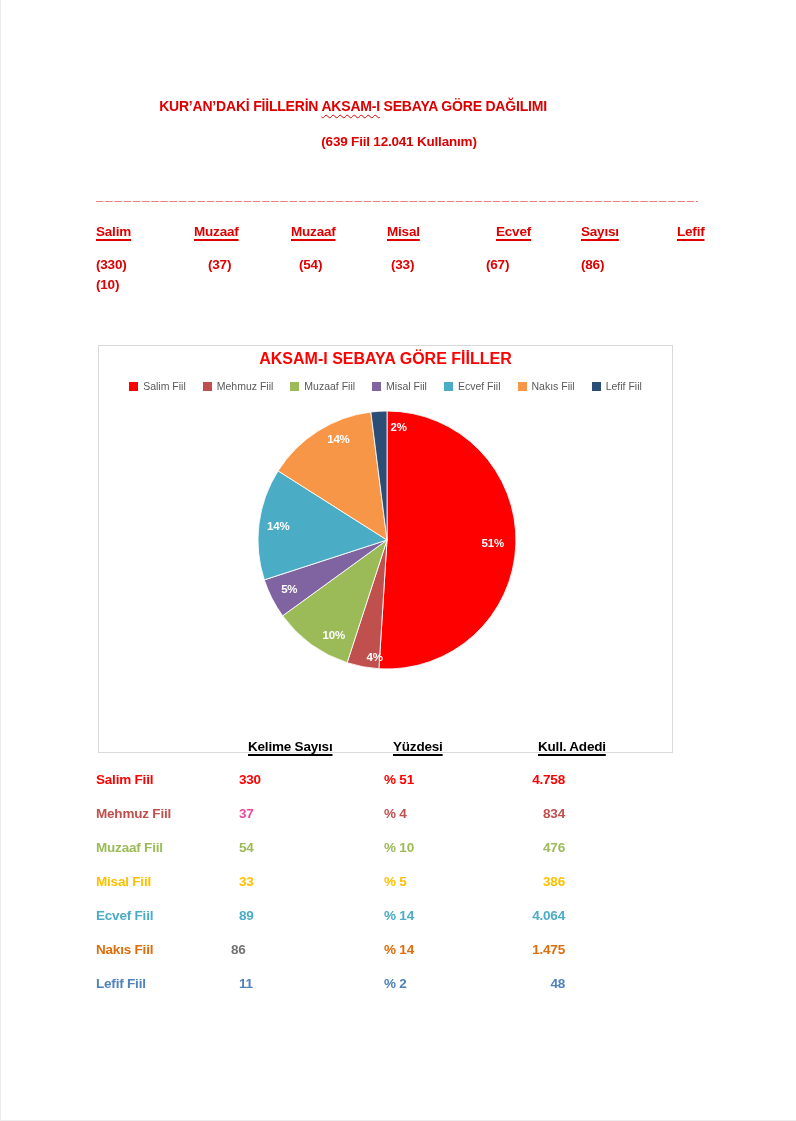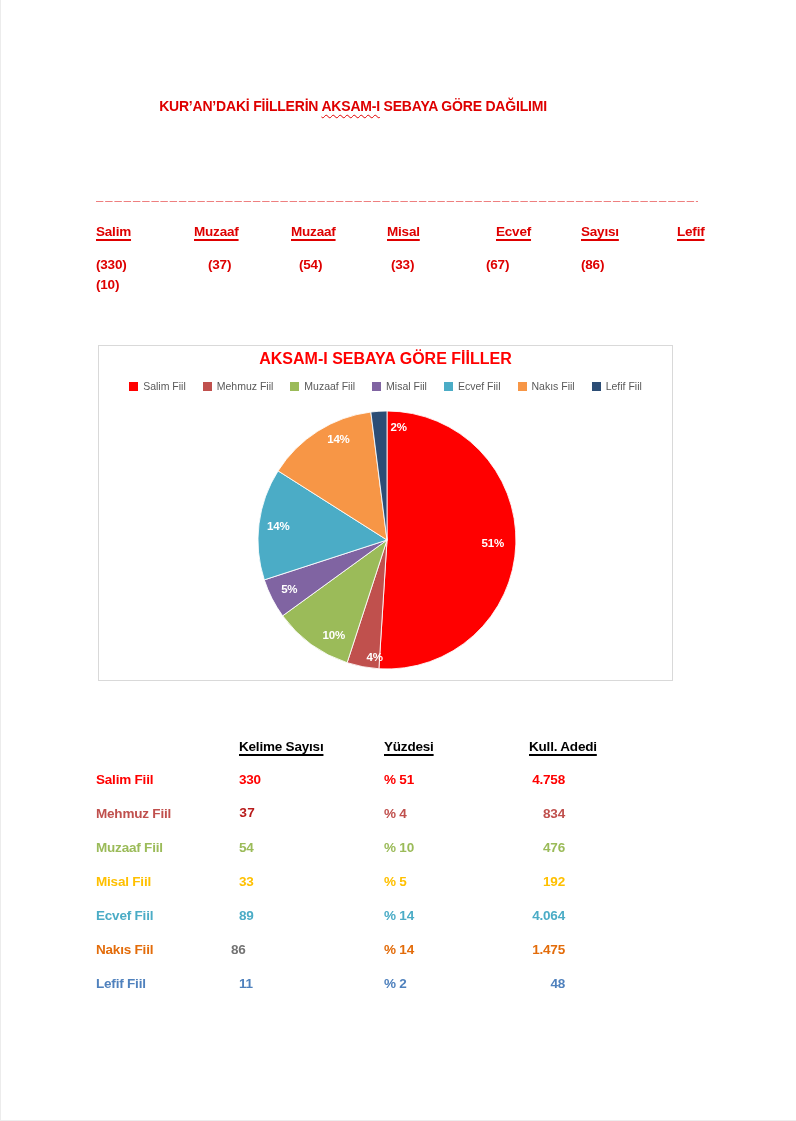--- a/index.html
+++ b/index.html
@@ -14,42 +14,43 @@
   .wavy{text-decoration:underline;text-decoration-style:wavy;
     text-decoration-color:#e00000;text-decoration-thickness:1px;text-underline-offset:3px;}
   .doc-subtitle{position:absolute;top:134px;left:0;width:796px;text-align:center;
     font-size:13.5px;color:#de0000;}
   .divider{position:absolute;top:188px;left:95px;width:602px;height:20px;
     overflow:hidden;white-space:nowrap;color:#de0000;font-size:13px;letter-spacing:2px;}
   .cat-h{position:absolute;top:224px;font-size:13.5px;color:#de0000;
     text-decoration:underline;text-decoration-thickness:1.5px;text-underline-offset:3px;}
   .cat-v{position:absolute;top:257px;font-size:13.5px;color:#de0000;}
   .cat-wrap{position:absolute;top:277px;left:95px;font-size:13.5px;color:#de0000;}
-  .chart-frame{position:absolute;left:97px;top:345px;width:575px;height:336px;
+  .chart-frame{position:absolute;left:97px;top:345px;width:575px;height:408px;
     border:1px solid #d9d9d9;background:#fff;box-sizing:border-box;}
   .chart-title{position:absolute;top:4px;left:0;width:573px;text-align:center;
     font-size:16px;color:#ff0000;letter-spacing:0;}
   .legend{position:absolute;top:34px;left:0;width:573px;display:flex;
     justify-content:center;align-items:center;gap:17px;}
   .legend-item{display:flex;align-items:center;gap:5px;}
   .legend-swatch{width:9px;height:9px;display:inline-block;}
   .legend-label{font-size:10.5px;color:#595959;font-weight:400;letter-spacing:0;}
   .pie-svg{position:absolute;left:0;top:0;}
   .tbl-h{position:absolute;top:739px;font-size:13.5px;color:#000;
-    text-decoration:underline;text-decoration-thickness:1.5px;text-underline-offset:3px;}
+    text-decoration:underline;text-decoration-thickness:1.5px;text-underline-offset:3px;margin-left:9px;}
   .tbl-cell{position:absolute;font-size:13.5px;}
   .tbl-num-right{text-align:right;width:104px;}
 </style>
 </head>
 <body>
 
 <div class="page">
 
   <div class="doc-title"><span>KUR’AN’DAKİ FİİLLERİN </span><span class="wavy">AKSAM-I</span><span> SEBAYA GÖRE DAĞILIMI</span></div>
 
+  <div class="doc-subtitle">(639 Fiil 12.041 Kullanım)</div>
 
   <div class="divider">________________________________________________________________________________</div>
 
   <div id="cat-headers">
       <span class="cat-h" style="left: 95px;">Salim</span>
       <span class="cat-h" style="left: 193px;">Muzaaf</span>
       <span class="cat-h" style="left: 290px;">Muzaaf</span>
       <span class="cat-h" style="left: 386px;">Misal</span>
       <span class="cat-h" style="left: 483px; padding-left: 12px;">Ecvef</span>
       <span class="cat-h" style="left: 580px;">Sayısı</span>
@@ -117,31 +118,31 @@
 
   <div id="data-table">
       <span class="tbl-h" style="left: 238px;">Kelime Sayısı</span>
       <span class="tbl-h" style="left: 383px;">Yüzdesi</span>
       <span class="tbl-h" style="left: 528px;">Kull. Adedi</span>
       <span class="tbl-cell" style="left: 95px; top: 772px; color: rgb(255, 0, 0);">Salim Fiil</span>
       <span class="tbl-cell" style="left: 238px; top: 772px; color: rgb(255, 0, 0);">330</span>
       <span class="tbl-cell" style="left: 383px; top: 772px; color: rgb(255, 0, 0);">% 51</span>
       <span class="tbl-cell tbl-num-right" style="left: 460px; top: 772px; color: rgb(255, 0, 0);">4.758</span>
       <span class="tbl-cell" style="left: 95px; top: 806px; color: rgb(192, 80, 77);">Mehmuz Fiil</span>
-      <span class="tbl-cell" style="left: 238px; top: 806px; color: #b91c1c; font-family: Liberation Mono, monospace;">37</span>
+      <span class="tbl-cell" style="left: 238px; top: 806px; color: #ec4899;">37</span>
       <span class="tbl-cell" style="left: 383px; top: 806px; color: rgb(192, 80, 77);">% 4</span>
       <span class="tbl-cell tbl-num-right" style="left: 460px; top: 806px; color: rgb(192, 80, 77);">834</span>
       <span class="tbl-cell" style="left: 95px; top: 840px; color: rgb(155, 187, 89);">Muzaaf Fiil</span>
       <span class="tbl-cell" style="left: 238px; top: 840px; color: rgb(155, 187, 89);">54</span>
       <span class="tbl-cell" style="left: 383px; top: 840px; color: rgb(155, 187, 89);">% 10</span>
       <span class="tbl-cell tbl-num-right" style="left: 460px; top: 840px; color: rgb(155, 187, 89);">476</span>
       <span class="tbl-cell" style="left: 95px; top: 874px; color: rgb(255, 192, 0);">Misal Fiil</span>
       <span class="tbl-cell" style="left: 238px; top: 874px; color: rgb(255, 192, 0);">33</span>
       <span class="tbl-cell" style="left: 383px; top: 874px; color: rgb(255, 192, 0);">% 5</span>
-      <span class="tbl-cell tbl-num-right" style="left: 460px; top: 874px; color: rgb(255, 192, 0);">192</span>
+      <span class="tbl-cell tbl-num-right" style="left: 460px; top: 874px; color: rgb(255, 192, 0);">386</span>
       <span class="tbl-cell" style="left: 95px; top: 908px; color: rgb(75, 172, 198);">Ecvef Fiil</span>
       <span class="tbl-cell" style="left: 238px; top: 908px; color: rgb(75, 172, 198);">89</span>
       <span class="tbl-cell" style="left: 383px; top: 908px; color: rgb(75, 172, 198);">% 14</span>
       <span class="tbl-cell tbl-num-right" style="left: 460px; top: 908px; color: rgb(75, 172, 198);">4.064</span>
       <span class="tbl-cell" style="left: 95px; top: 942px; color: rgb(227, 108, 10);">Nakıs Fiil</span>
       <span class="tbl-cell" style="left: 230px; top: 942px; color: #737373;">86</span>
       <span class="tbl-cell" style="left: 383px; top: 942px; color: rgb(227, 108, 10);">% 14</span>
       <span class="tbl-cell tbl-num-right" style="left: 460px; top: 942px; color: rgb(227, 108, 10);">1.475</span>
       <span class="tbl-cell" style="left: 95px; top: 976px; color: rgb(79, 129, 189);">Lefif Fiil</span>
       <span class="tbl-cell" style="left: 238px; top: 976px; color: rgb(79, 129, 189);">11</span>

